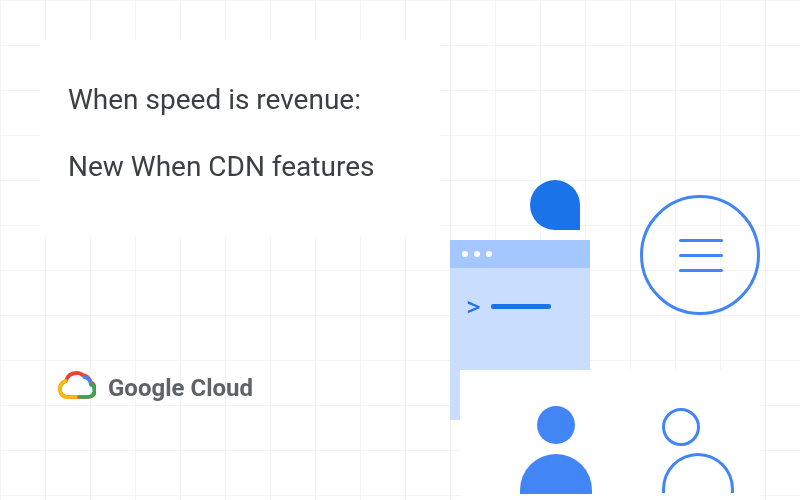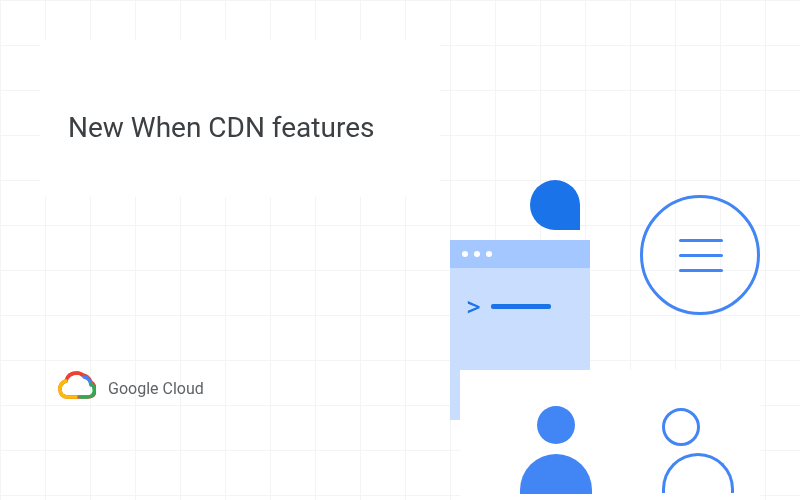--- a/index.html
+++ b/index.html
@@ -38,23 +38,23 @@
     .title-line2 { margin-top: 28px; }
     .logo-wrap {
       position: absolute;
       left: 58px;
       top: 370px;
       display: flex;
       align-items: center;
       gap: 12px;
     }
     .logo-text {
-      font-size: 16px;
+      font-size: 24px;
       color: #5f6368;
-      font-weight: 400;
+      font-weight: 700;
     }
     
     .deco { position: absolute; }
     .circle-menu {
       right: 40px; top: 195px;
       width: 120px; height: 120px;
       border: 3px solid #4285f4;
       border-radius: 50%;
       display: flex;
       flex-direction: column;
@@ -139,20 +139,21 @@
       border-radius: 50px 50px 0 0;
       margin-top: 7px;
     }
   </style>
 </head>
 <body>
 
 <div class="grid-bg"></div>
 
 <div class="title-card">
+  <div class="title-line1">When speed is revenue:</div>
   <div class="title-line2">New When CDN features</div>
 </div>
 
 <div class="logo-wrap">
   <span>
     <svg width="38" height="32" viewBox="0 0 38 32">
       <path d="M 24 5 Q 30 5 33 12 Q 37 14 37 20 Q 37 27 30 27 L 10 27 Q 2 27 2 19 Q 2 13 8 11 Q 10 3 19 3 Q 22 3 24 5 Z" fill="none" stroke="#ea4335" stroke-width="3.5" stroke-linejoin="round"></path>
       <path d="M 8 11 Q 10 3 19 3 Q 24 3 27 7" fill="none" stroke="#ea4335" stroke-width="3.5" stroke-linecap="round"></path>
       <path d="M 26 7 Q 32 8 33 15" fill="none" stroke="#4285f4" stroke-width="3.5" stroke-linecap="round"></path>
       <path d="M 33 14 Q 37 16 36 22 Q 35 27 29 27 L 22 27" fill="none" stroke="#34a853" stroke-width="3.5" stroke-linecap="round"></path>

